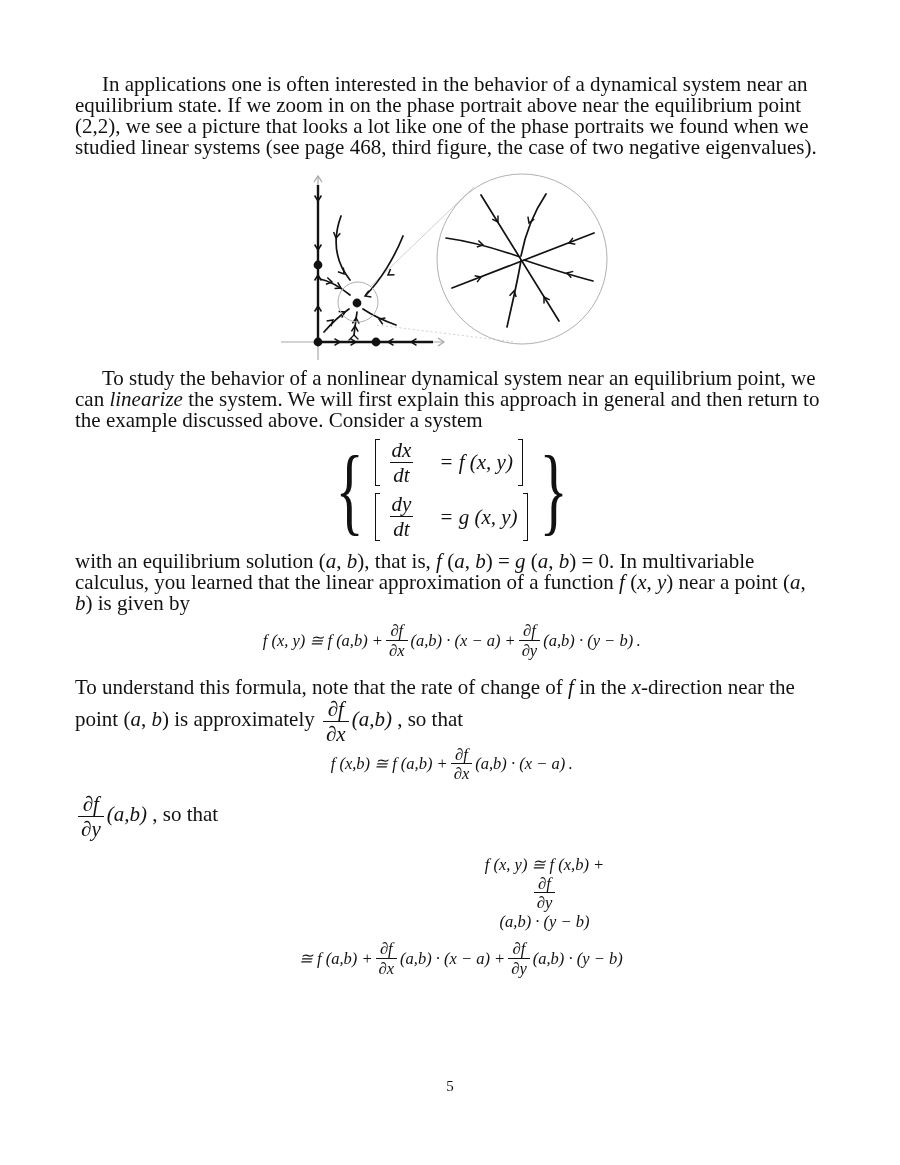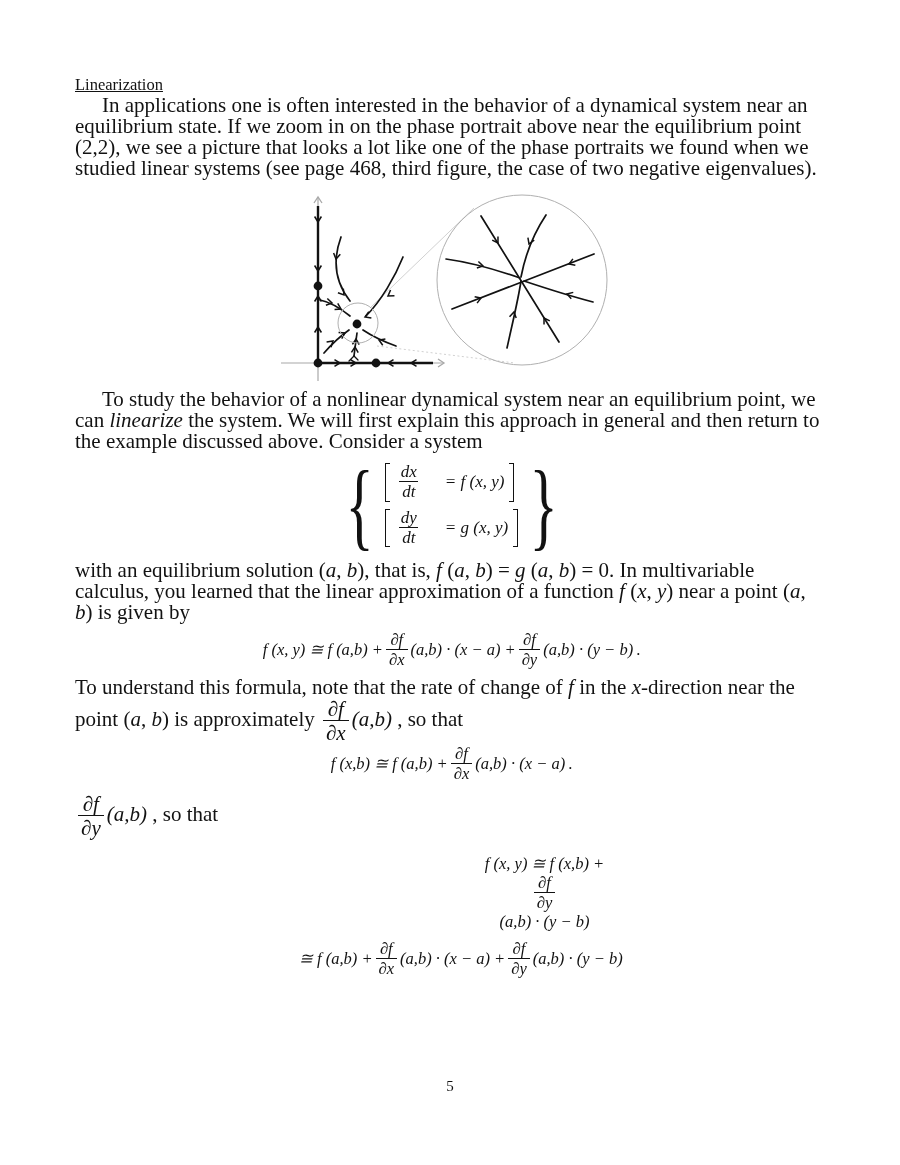--- a/index.html
+++ b/index.html
@@ -26,37 +26,36 @@
   .formula .tok{white-space:pre;}
   .f-end{margin-left:3px;}
   .align-row{justify-content:flex-start;}
   .pad1{padding-left:186px;}
   .pad2{padding-left:224px;}
 
   
   .system-wrap{display:flex;align-items:center;justify-content:center;margin:8px 0 10px;}
   .big-brace{font-size:98px;line-height:0.92;font-weight:400;transform:scaleX(0.6);}
   .sys-col{display:flex;flex-direction:column;gap:7px;margin:0 2px;}
-  .sys-row{display:flex;align-items:center;font-size:17px;}
+  .sys-row{display:flex;align-items:center;font-size:21px;}
   .sq{width:4px;align-self:stretch;}
   .sq-l{border:1.3px solid #121212;border-right:none;margin-right:5px;}
   .sq-r{border:1.3px solid #121212;border-left:none;margin-left:5px;}
   .rhs{margin-left:22px;white-space:pre;}
 
   .figure-wrap{width:348px;margin:10px auto 0;}
   .figure-wrap svg{display:block;}
   .pageno{position:absolute;bottom:70px;left:0;right:0;text-align:center;font-size:15px;}
 </style>
 </head>
 <body>
 
 <div class="page">
   <div class="content">
 
-    <h2 class="heading">Linearization</h2>
 
     <p class="body indent"><span>In applications one is often interested in the behavior of a dynamical system near an equilibrium state. If we zoom in on the phase portrait above near the equilibrium point (2,2), we see a picture that looks a lot like one of the phase portraits we found when we studied linear systems (see page 468, third figure, the case of two negative eigenvalues).</span></p>
 
     <div class="figure-wrap">
       <svg width="348" height="200" viewBox="0 0 348 200">
         <defs>
           <g id="ah">
               <path d="M-5.5,-3.4 L0,0 L-5.5,3.4" fill="none" stroke="#121212" stroke-width="1.5"></path>
             </g>
           <g id="ahg">
@@ -185,21 +184,21 @@
       </span>
       <span class="tok math">(a,b) · (x − a) +</span>
       <span class="frac">
         <span class="num">∂f</span>
         <span class="den">∂y</span>
       </span>
       <span class="tok math">(a,b) · (y − b)</span>
       <span class="tok f-end">.</span>
     </div>
 
-    <p class="body" style="margin-top:8px;">
+    <p class="body" style="margin-top:18px;">
       <span><span>To understand this formula, note that the rate of change of </span><i>f</i><span> in the </span><i>x</i><span>-direction near the point (</span><i>a</i><span>, </span><i>b</i><span>) is approximately </span></span><span class="frac">
           <span class="num">∂f</span>
           <span class="den">∂x</span>
         </span><span><i>(a,b)</i><span> , so that</span></span>
     </p>
 
     <div class="formula" style="margin-top:0;">
       <span class="tok math">f (x,b) ≅ f (a,b) +</span>
       <span class="frac">
         <span class="num">∂f</span>

